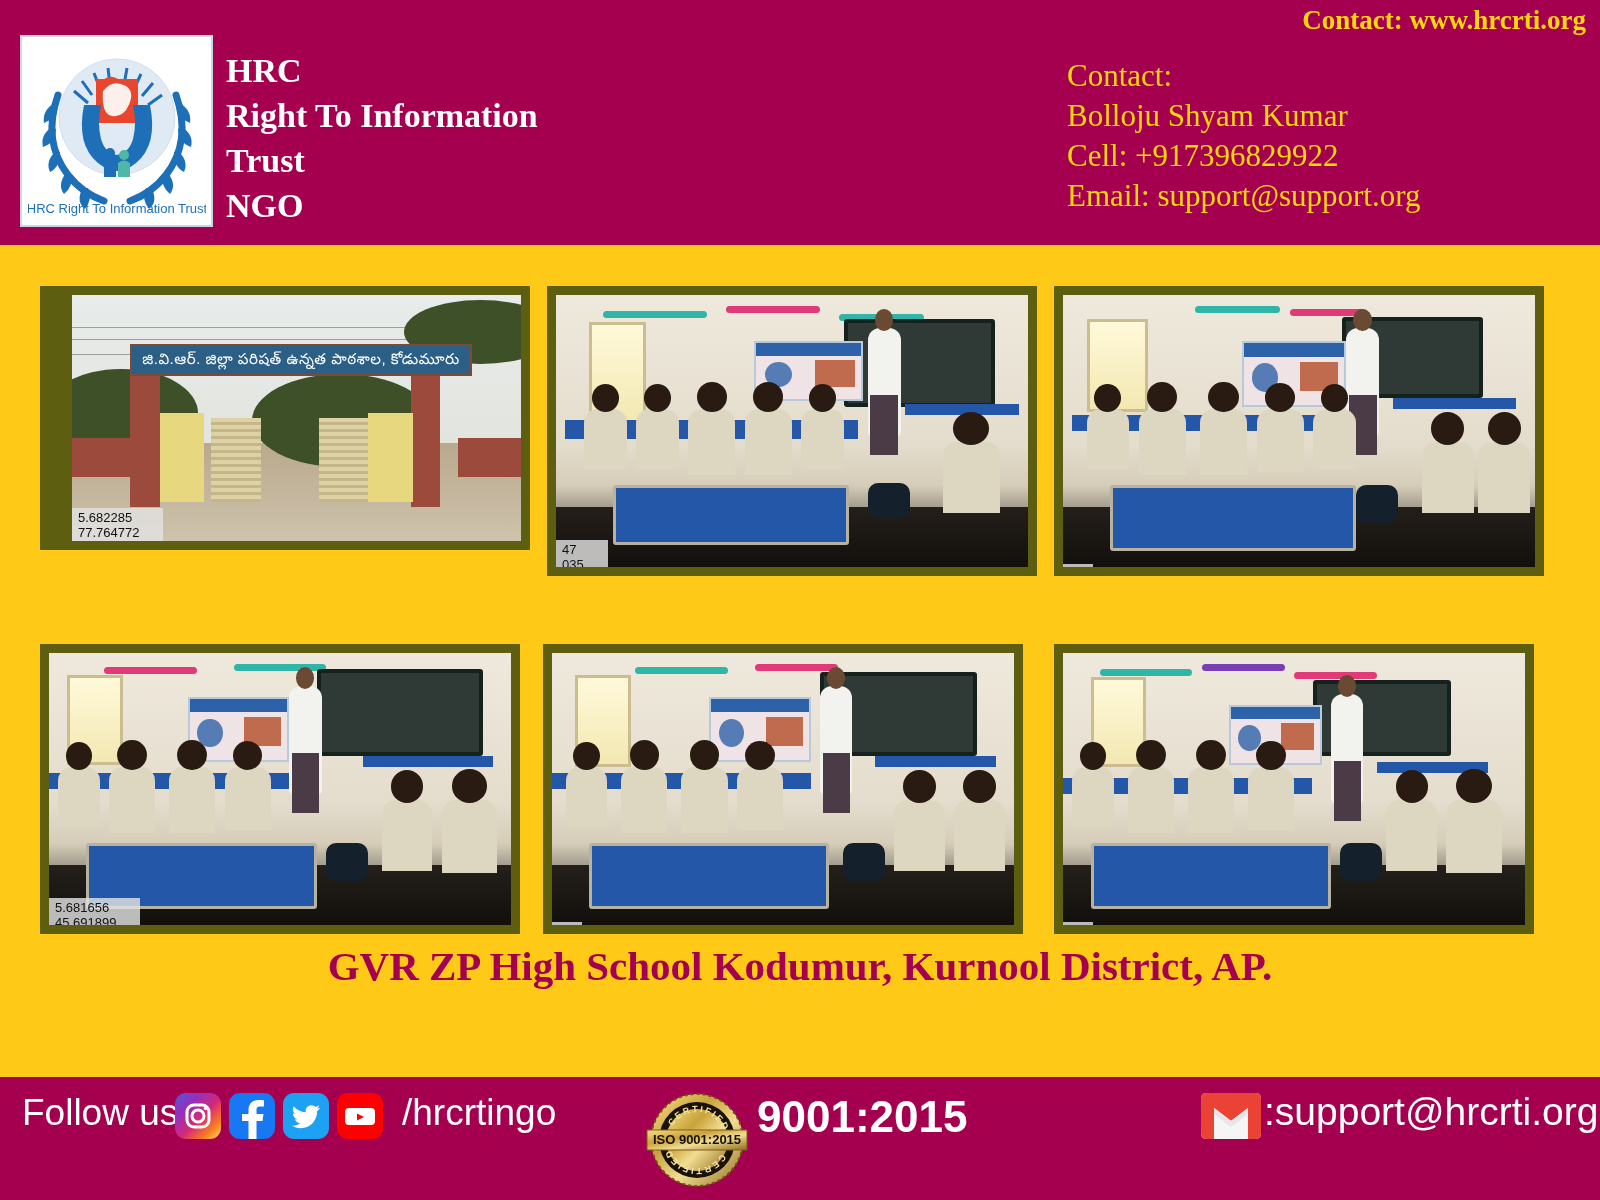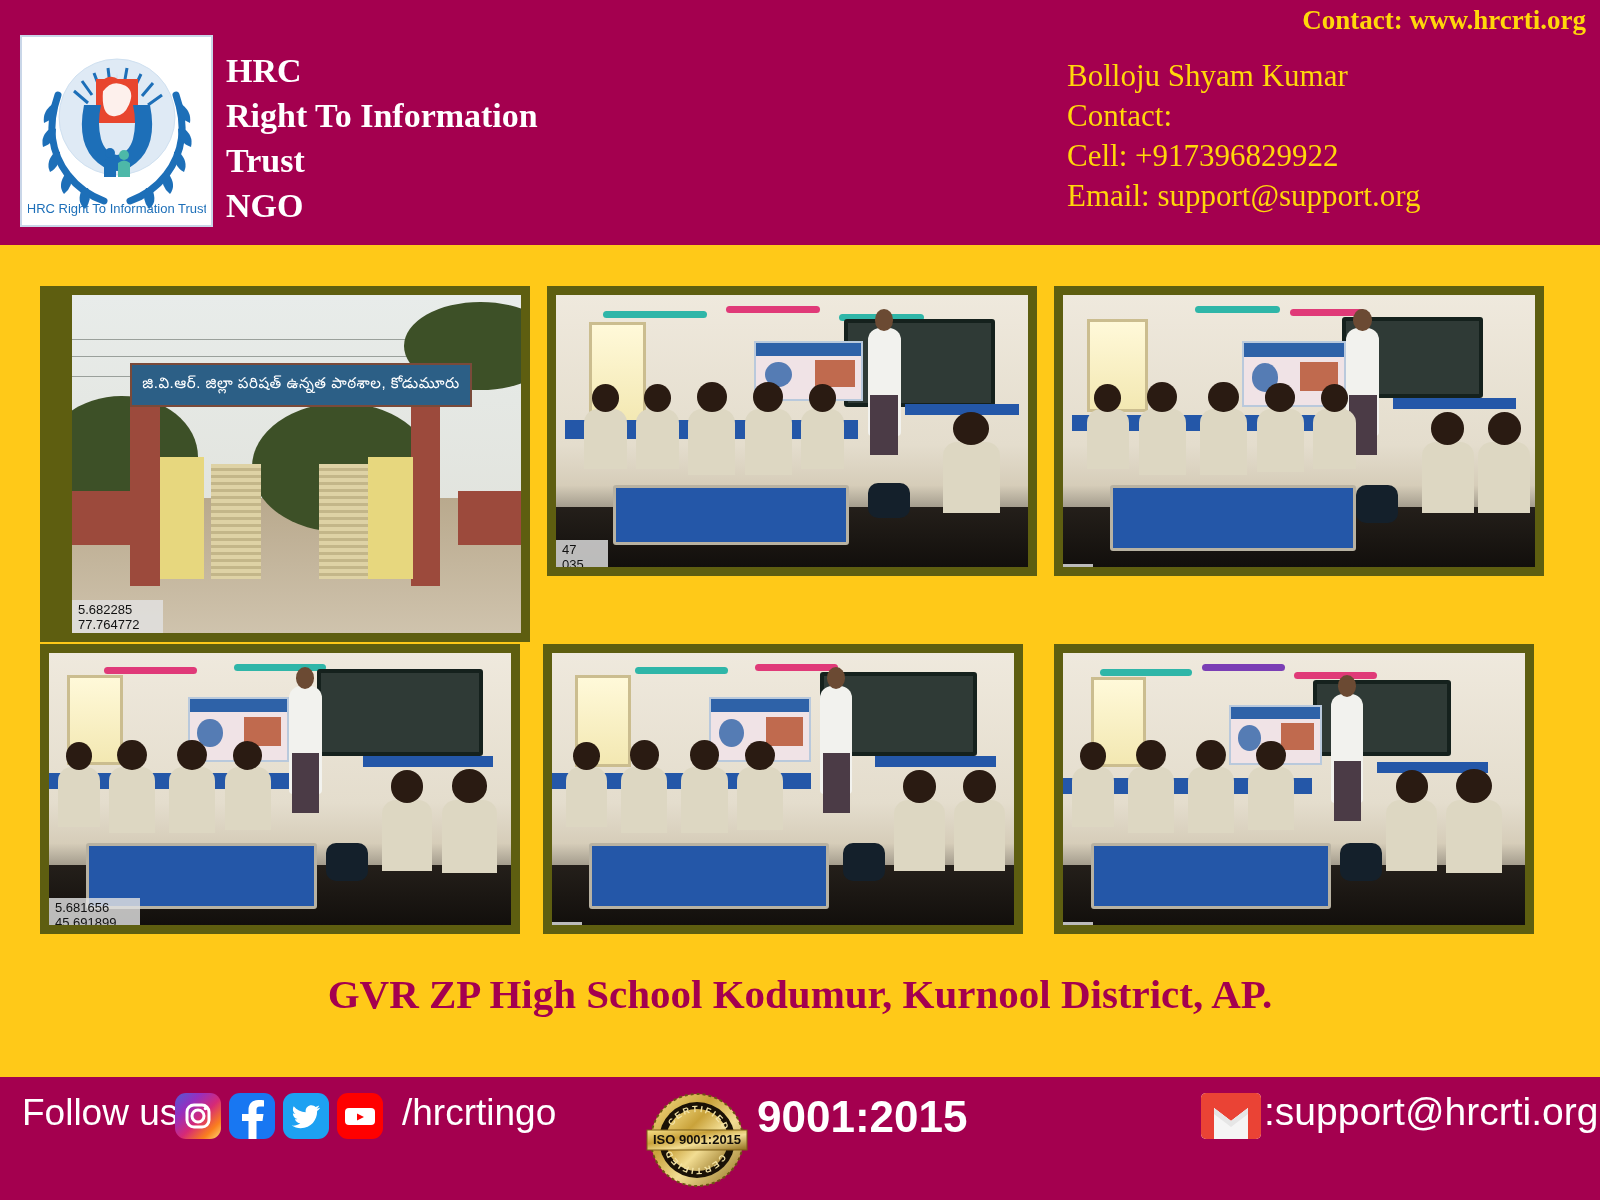--- a/index.html
+++ b/index.html
@@ -132,21 +132,20 @@
   .title-wrap{
     position:absolute;left:0;top:938px;width:1600px;text-align:center;
   }
   .title-main{
     color:#A4004F;font-weight:bold;font-size:47px;line-height:60px;
     font-family:"Liberation Serif", serif;
   }
   .title-sub{
     color:#A4004F;font-weight:bold;font-size:41px;line-height:56px;
     font-family:"Liberation Serif", serif;
-    margin-top:28px;
   }
 
   
   .footer{
     position:absolute;left:0;top:1077px;width:1600px;height:123px;
     background:#A4004F;
   }
   .follow-label{
     position:absolute;left:22px;top:1092px;
     color:#ffffff;font-size:37px;font-family:"Liberation Sans", sans-serif;
@@ -218,30 +217,30 @@
   </div>
 
   <div class="org-name">HRC
 Right To Information
 Trust
 NGO</div>
 
   <div class="website">Contact: www.hrcrti.org</div>
 
   <div class="contact-block">
+    <div>Contact:</div>
     <div>Bolloju Shyam Kumar</div>
-    <div>Contact:</div>
     <div>Cell: +917396829922</div>
     <div>Email: support@support.org</div>
   </div>
 </div>
 
 <div class="gallery">
 
-  <div class="photo-frame" style="left:40px;top:41px;width:490px;height:356px;padding-left:32px;">
+  <div class="photo-frame" style="left:40px;top:41px;width:490px;height:264px;padding-left:32px;">
     <div class="photo">
       <div class="scene">
         <div class="sky"></div>
         <div class="ground"></div>
         <div class="wire" style="top:13%;"></div>
         <div class="wire" style="top:18%;"></div>
         <div class="wire" style="top:24%;"></div>
         <div class="tree-mass" style="left:-6%;top:30%;width:34%;height:36%;"></div>
         <div class="tree-mass" style="left:40%;top:32%;width:40%;height:38%;"></div>
         <div class="tree-mass" style="left:74%;top:2%;width:34%;height:26%;"></div>

